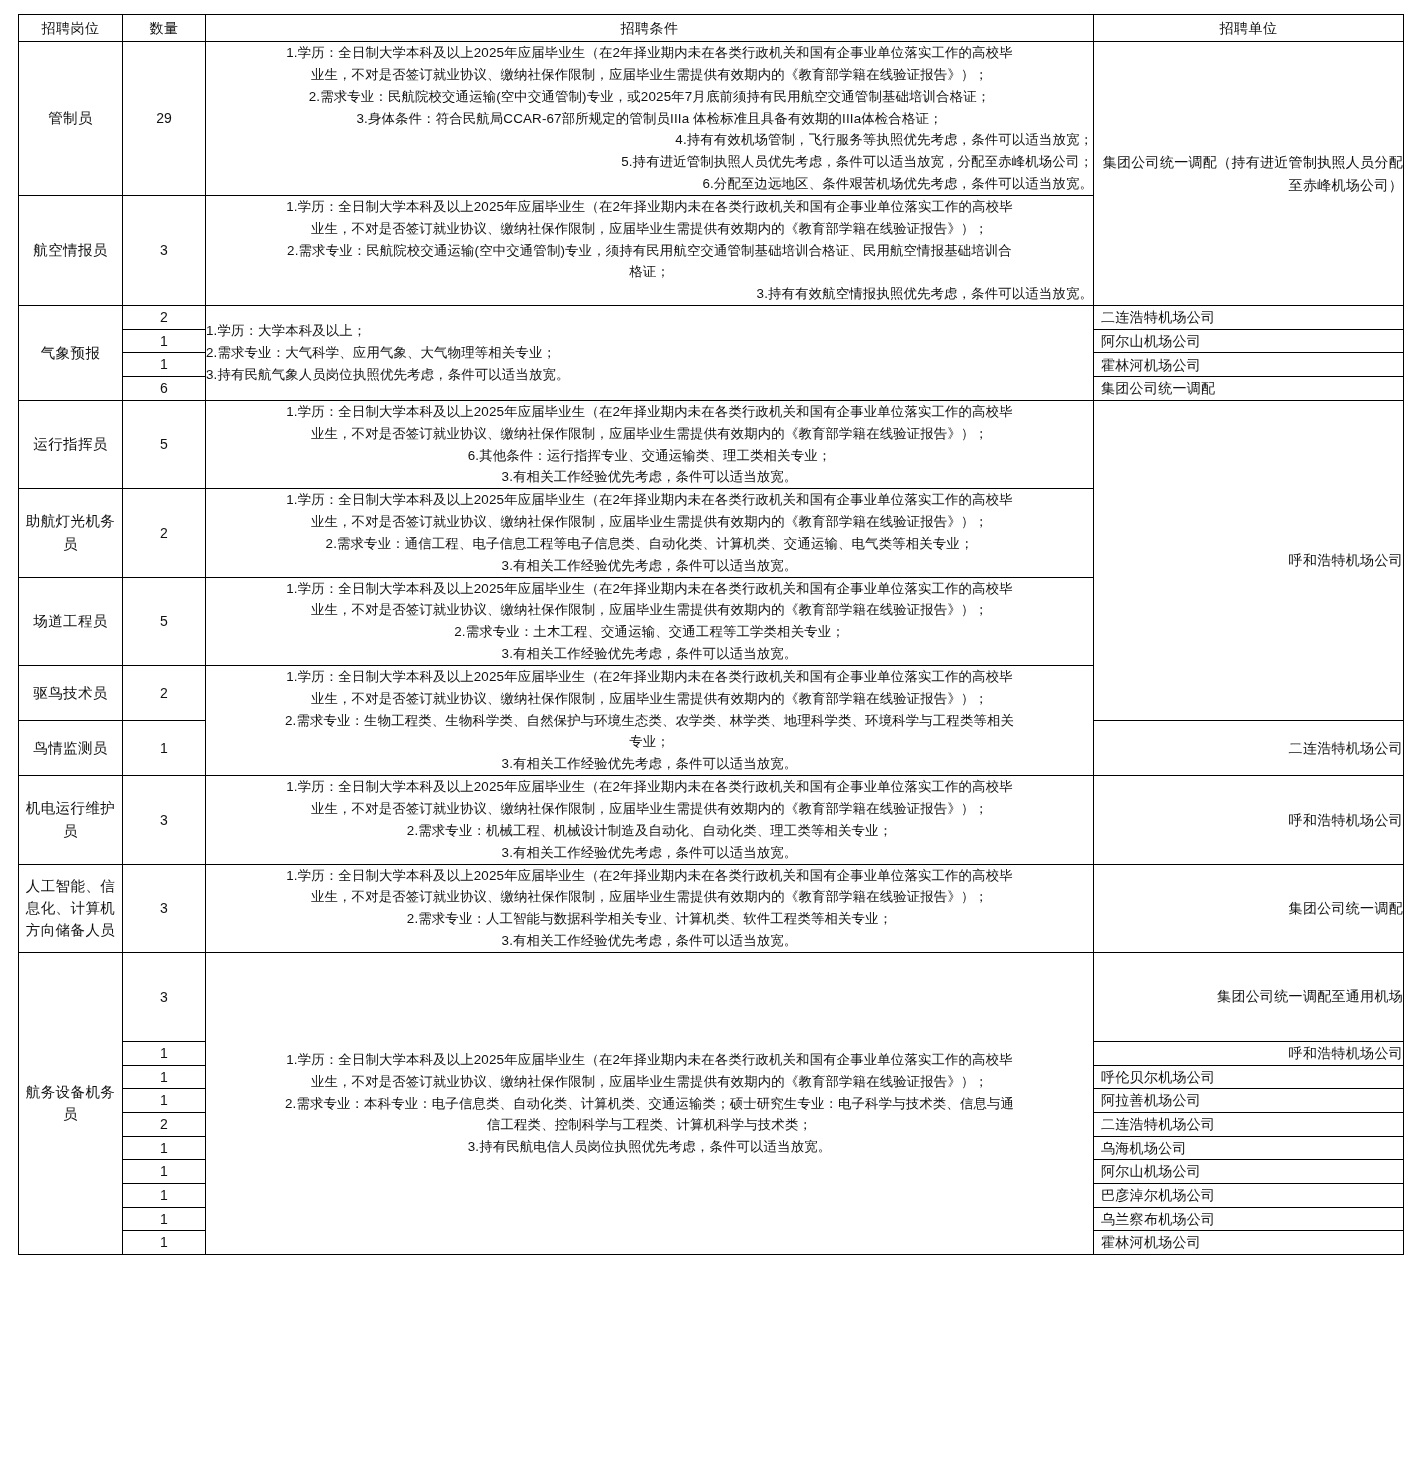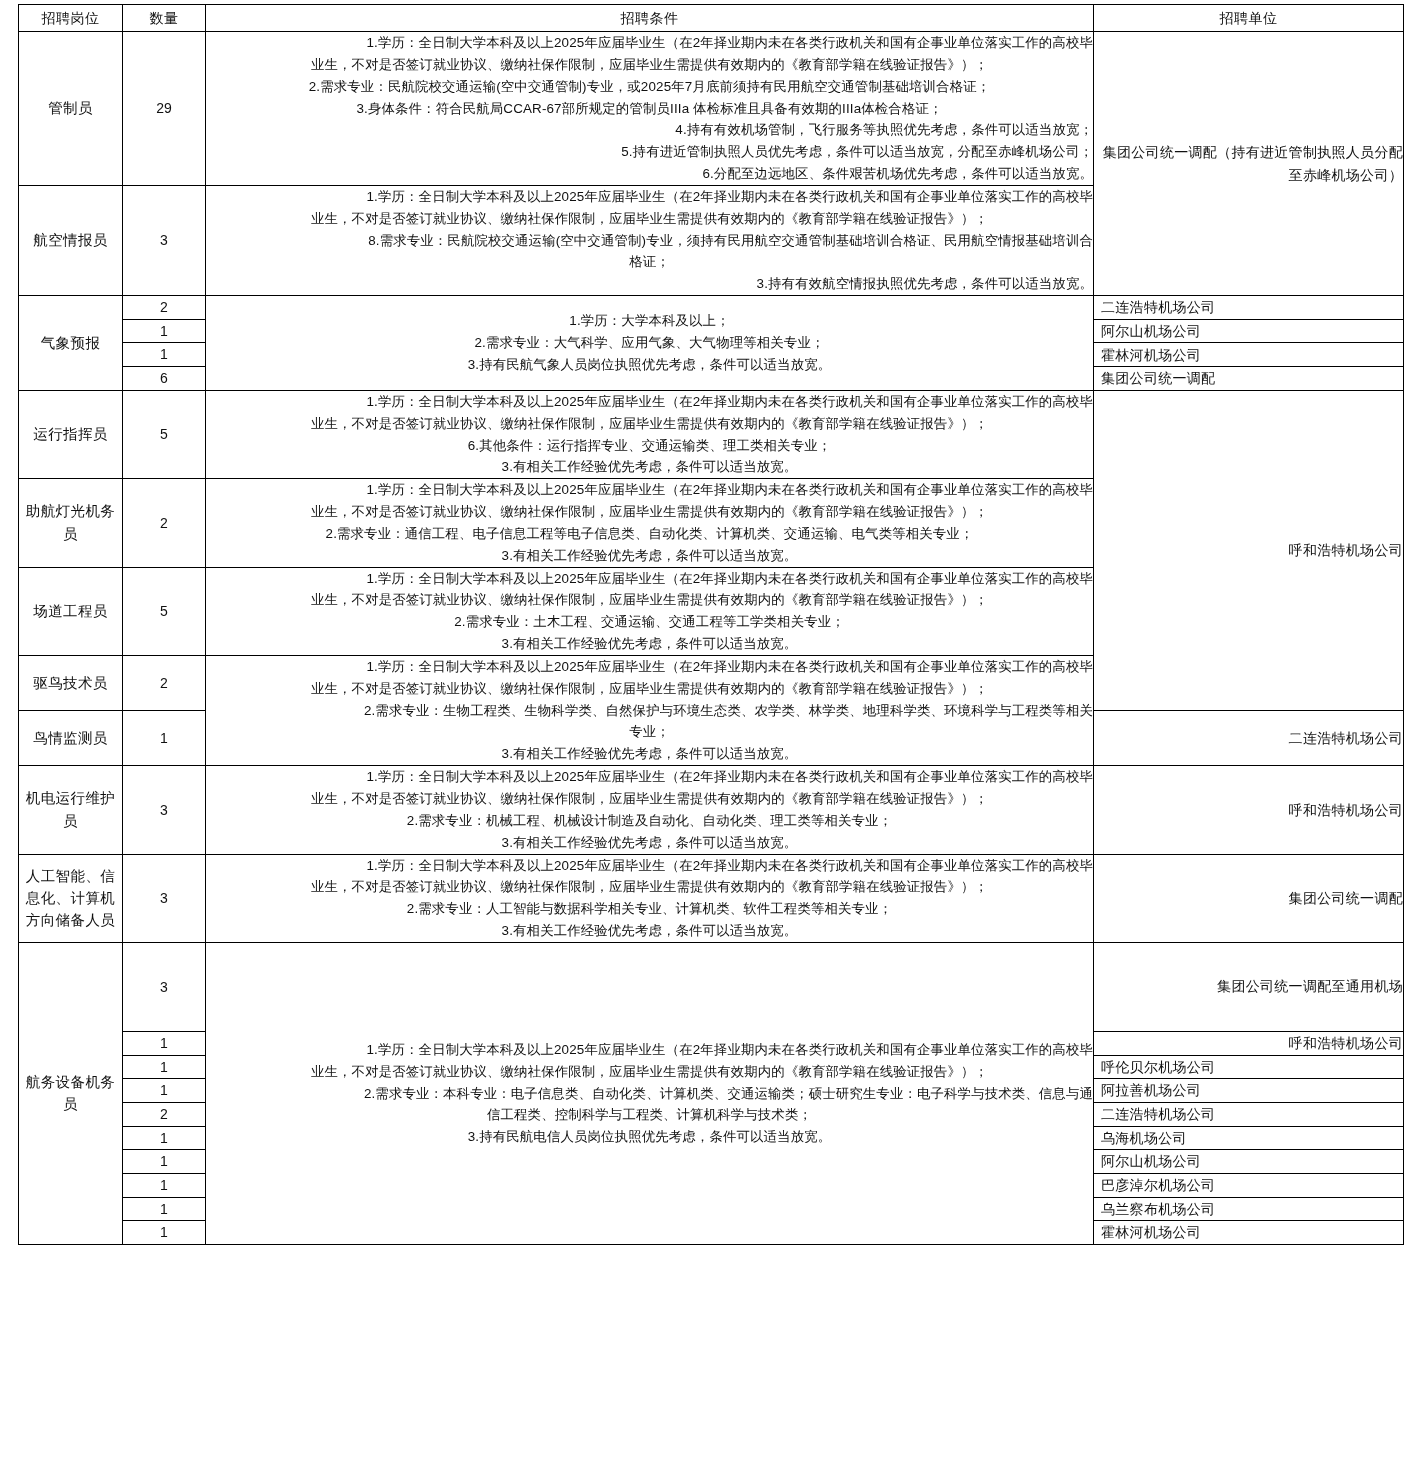--- a/index.html
+++ b/index.html
@@ -15,21 +15,21 @@
     width: 1421px;
     height: 1477px;
     position: relative;
     background: #fff;
     overflow: hidden;
   }
   table.jobs {
     border-collapse: collapse;
     table-layout: fixed;
     width: 1385px;
-    margin: 4px 0 0 18px;
+    margin: 14px 0 0 18px;
     font-size: 13.5px;
     line-height: 1.62;
   }
   table.jobs td, table.jobs th {
     border: 1px solid #000;
     padding: 0;
     vertical-align: middle;
     font-weight: normal;
     color: #111;
   }
@@ -72,22 +72,22 @@
     font-size: 13.4px;
     line-height: 1.63;
     letter-spacing: .15px;
   }
   .cond .ln {
     display: block;
     white-space: nowrap;
   }
   .cond .ln.c  { text-align: center; }
   .cond .ln.r  { text-align: right; }
-  .cond .ln.l  { text-align: right; }
-  .cond.lefty .ln { text-align: center; }
+  .cond .ln.l  { text-align: center; }
+  .cond.lefty .ln { text-align: left; }
 </style>
 </head>
 <body>
 
 <div id="sheet">
 <table class="jobs">
   <colgroup>
     <col class="c-pos">
         <col class="c-num">
         <col class="c-cond">
@@ -116,21 +116,21 @@
       </td>
       <td class="unit" rowspan="2">集团公司统一调配（持有进近管制执照人员分配至赤峰机场公司）</td>
     </tr>
 
     <tr>
       <td class="pos">航空情报员</td>
       <td class="num">3</td>
       <td class="cond">
         <span class="ln l">1.学历：全日制大学本科及以上2025年应届毕业生（在2年择业期内未在各类行政机关和国有企事业单位落实工作的高校毕</span>
         <span class="ln c">业生，不对是否签订就业协议、缴纳社保作限制，应届毕业生需提供有效期内的《教育部学籍在线验证报告》）；</span>
-        <span class="ln l">8.需求专业：民航院校交通运输(空中交通管制)专业，须持有民用航空交通管制基础培训合格证、民用航空情报基础培训合</span>
+        <span class="ln l">2.需求专业：民航院校交通运输(空中交通管制)专业，须持有民用航空交通管制基础培训合格证、民用航空情报基础培训合</span>
         <span class="ln c">格证；</span>
         <span class="ln r">3.持有有效航空情报执照优先考虑，条件可以适当放宽。</span>
       </td>
     </tr>
 
     <tr>
       <td class="pos" rowspan="4">气象预报</td>
       <td class="num">2</td>
       <td class="cond lefty" rowspan="4">
         <span class="ln l">1.学历：大学本科及以上；</span>

